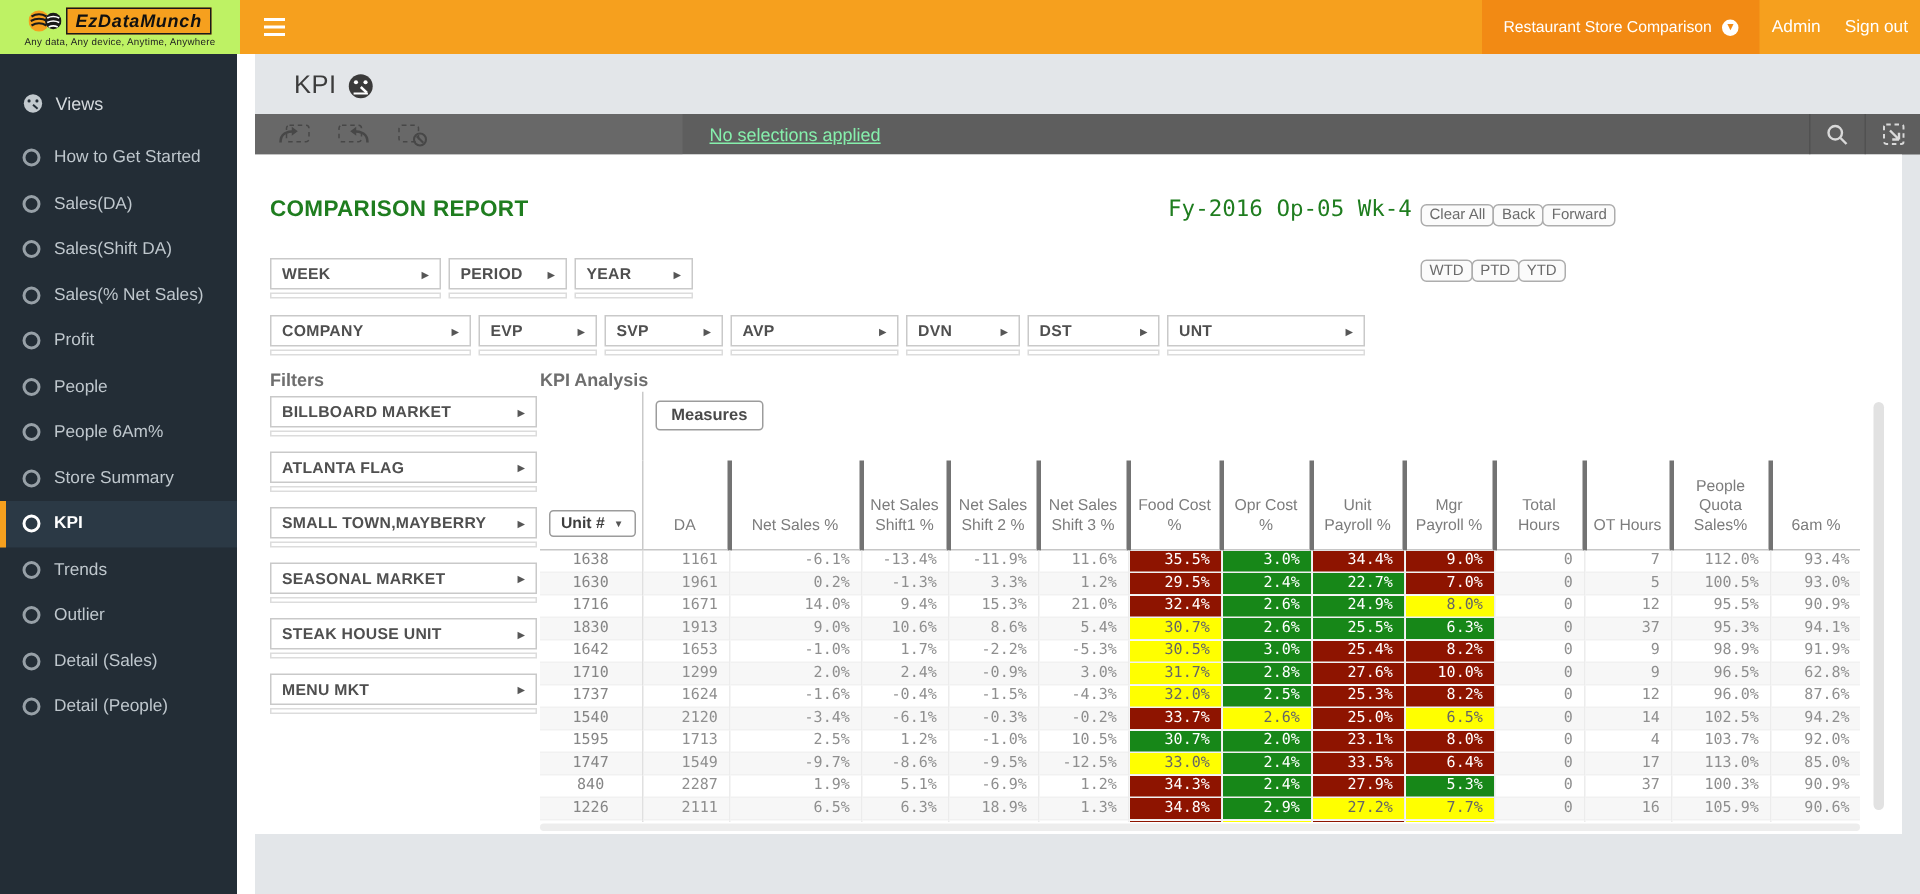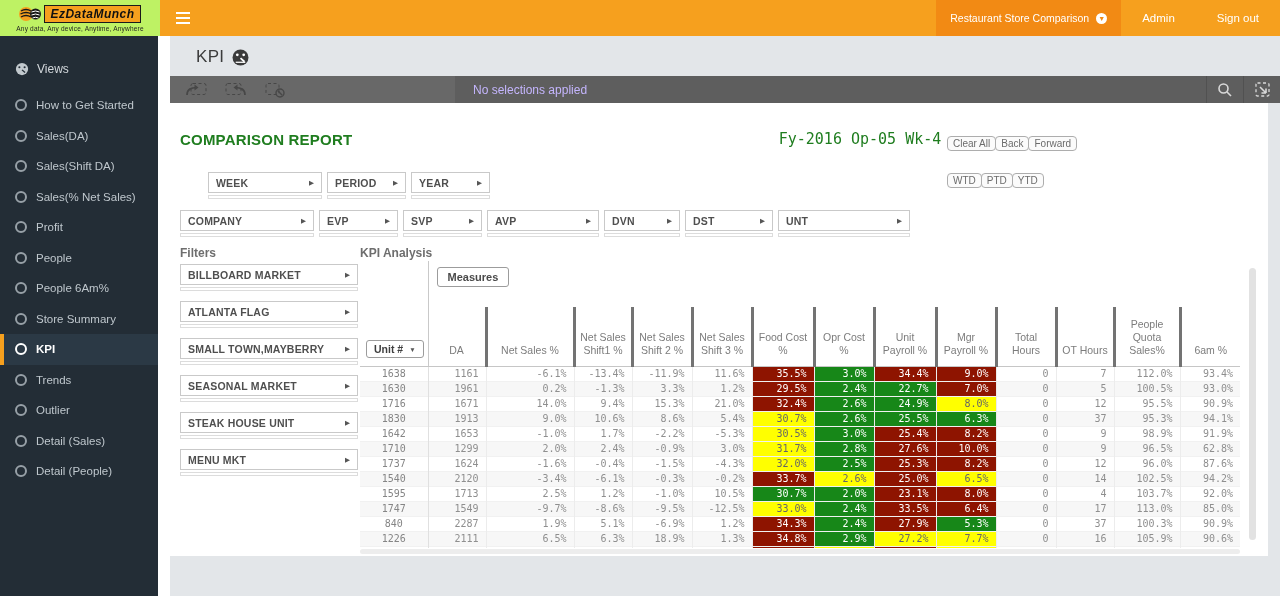--- a/index.html
+++ b/index.html
@@ -13,37 +13,37 @@
   .topbar{position:absolute;left:0;top:0;width:1280px;height:36px;background:#F6A01E;display:flex;align-items:stretch;z-index:10;}
   .logo{width:160px;background:#bef264;display:flex;flex-direction:column;align-items:center;justify-content:center;padding:2px 0;}
   .logo-top{display:flex;align-items:center;gap:3px;}
   .logo-text{background:#F6A01E;border:1px solid #1a1a1a;color:#111;font-weight:bold;font-style:italic;font-size:12px;padding:1px 5px;letter-spacing:.5px;}
   .logo-tag{font-size:6.5px;color:#222;margin-top:2px;letter-spacing:.2px;}
   .hamburger{width:34px;display:flex;flex-direction:column;justify-content:center;align-items:center;gap:3px;cursor:pointer;margin-left:6px;}
   .hamburger span{display:block;width:14px;height:2px;background:#fff;}
   .topbar-spacer{flex:1;}
   .app-select{background:#F28A14;display:flex;align-items:center;gap:7px;padding:0 14px;color:#fff;font-size:10.5px;cursor:pointer;}
   .chev{width:11px;height:11px;border-radius:50%;background:#fff;color:#F28A14;font-size:7px;line-height:12px;text-align:center;}
-  .top-link{display:flex;align-items:center;color:#fff;font-size:11.5px;padding:0 21px;cursor:pointer;}
+  .top-link{display:flex;align-items:center;color:#fff;font-size:11.5px;padding:0 8px;cursor:pointer;}
   
   .sidebar{position:absolute;left:0;top:36px;width:158px;height:560px;background:#232D36;z-index:5;}
   .views-row{display:flex;align-items:center;gap:8px;padding:26px 0 14px 15px;color:#D4D9DD;font-size:12px;cursor:pointer;}
   .side-item{display:flex;align-items:center;gap:9px;height:30.5px;padding-left:15px;color:#BFC7CD;font-size:11.5px;cursor:pointer;}
   .side-item .ring{width:8px;height:8px;border:2px solid #97A0A7;border-radius:50%;flex:none;}
   .side-item.active{background:#2B3945;border-left:4px solid #F6A01E;padding-left:11px;color:#fff;font-weight:bold;}
   .side-item.active .ring{border-color:#fff;}
   .gutter{position:absolute;left:158px;top:36px;width:12px;height:560px;background:#fff;}
   
   .content{position:absolute;left:170px;top:36px;width:1110px;height:560px;}
   .page-title-row{position:absolute;left:26px;top:11px;display:flex;align-items:center;gap:8px;}
   .page-title{font-size:17px;color:#3C3C3C;letter-spacing:.3px;}
   
   .selbar{position:absolute;left:0;top:40px;width:1110px;height:27px;background:#5E5E5E;display:flex;align-items:center;}
   .selbar-left{width:285px;height:27px;background:#686868;display:flex;align-items:center;gap:16px;padding-left:14px;box-sizing:border-box;}
-  .selbar-status{color:#c4b5fd;font-size:12px;margin-left:18px;flex:1;}
+  .selbar-status{color:#86efac;font-size:12px;margin-left:18px;flex:1;text-decoration:underline;}
   .selbar-right{display:flex;align-items:center;height:27px;}
   .selbar-right .zone{width:36px;height:27px;display:flex;align-items:center;justify-content:center;border-left:1px solid #515151;cursor:pointer;}
   .selicon{cursor:pointer;display:flex;align-items:center;}
   
   .sheet{position:absolute;left:0;top:67px;width:1098px;height:453px;background:#FFFFFF;}
   .report-title{position:absolute;left:10px;top:28px;font-size:15px;font-weight:bold;color:#1F7D1F;letter-spacing:.2px;}
   .report-period{position:absolute;left:540px;top:27px;width:300px;text-align:center;font-family:"DejaVu Sans Mono",monospace;font-size:15px;color:#1F7D1F;}
   .btn-row{position:absolute;display:flex;}
   .nav-btns{left:777px;top:33px;}
   .ptd-btns{left:777px;top:70px;}
@@ -242,21 +242,21 @@
         <button class="mini-btn">Clear All</button>
         <button class="mini-btn">Back</button>
         <button class="mini-btn">Forward</button>
       </div>
     <div class="btn-row ptd-btns">
         <button class="mini-btn">WTD</button>
         <button class="mini-btn">PTD</button>
         <button class="mini-btn">YTD</button>
       </div>
     <div class="dim-row row1">
-        <div class="dim" style="width: 114px; margin-left: 28px;">
+        <div class="dim" style="width: 114px;">
           <div class="dimbox">
             <span class="dlabel">WEEK</span>
             <span class="darrow">▶</span>
           </div>
           <div class="dimstrip"></div>
         </div>
         <div class="dim" style="width: 79px;">
           <div class="dimbox">
             <span class="dlabel">PERIOD</span>
             <span class="darrow">▶</span>

